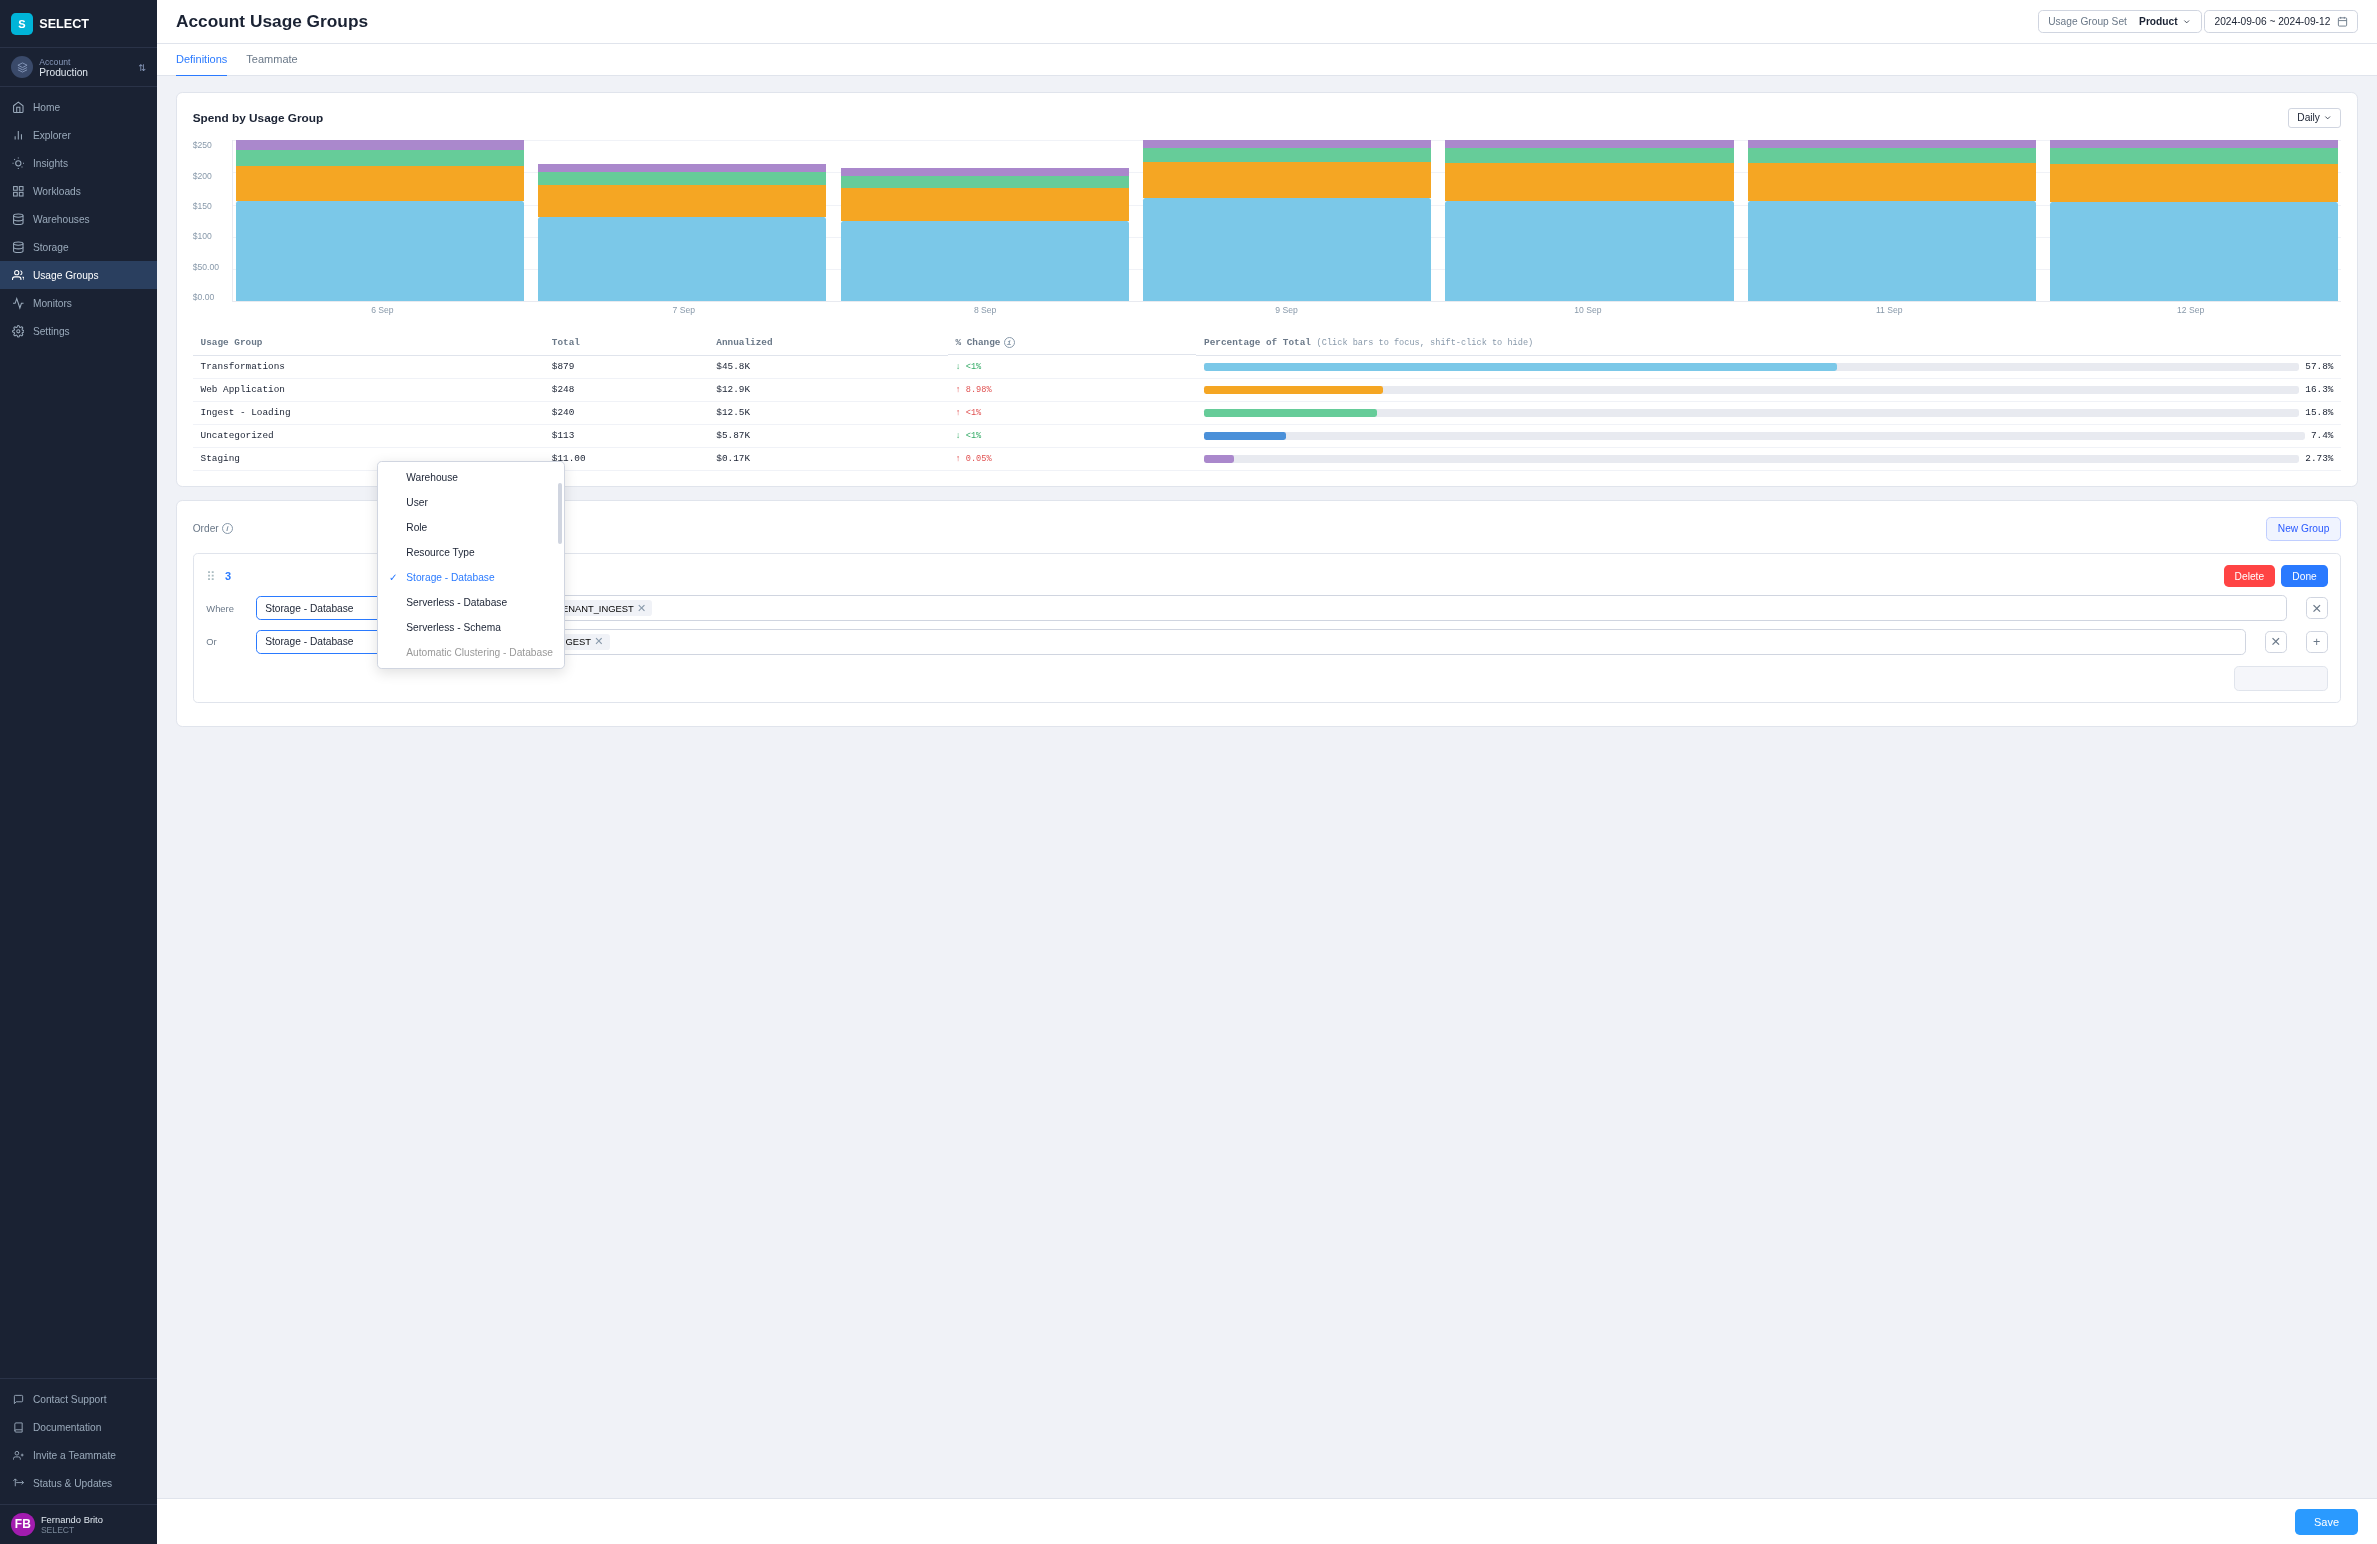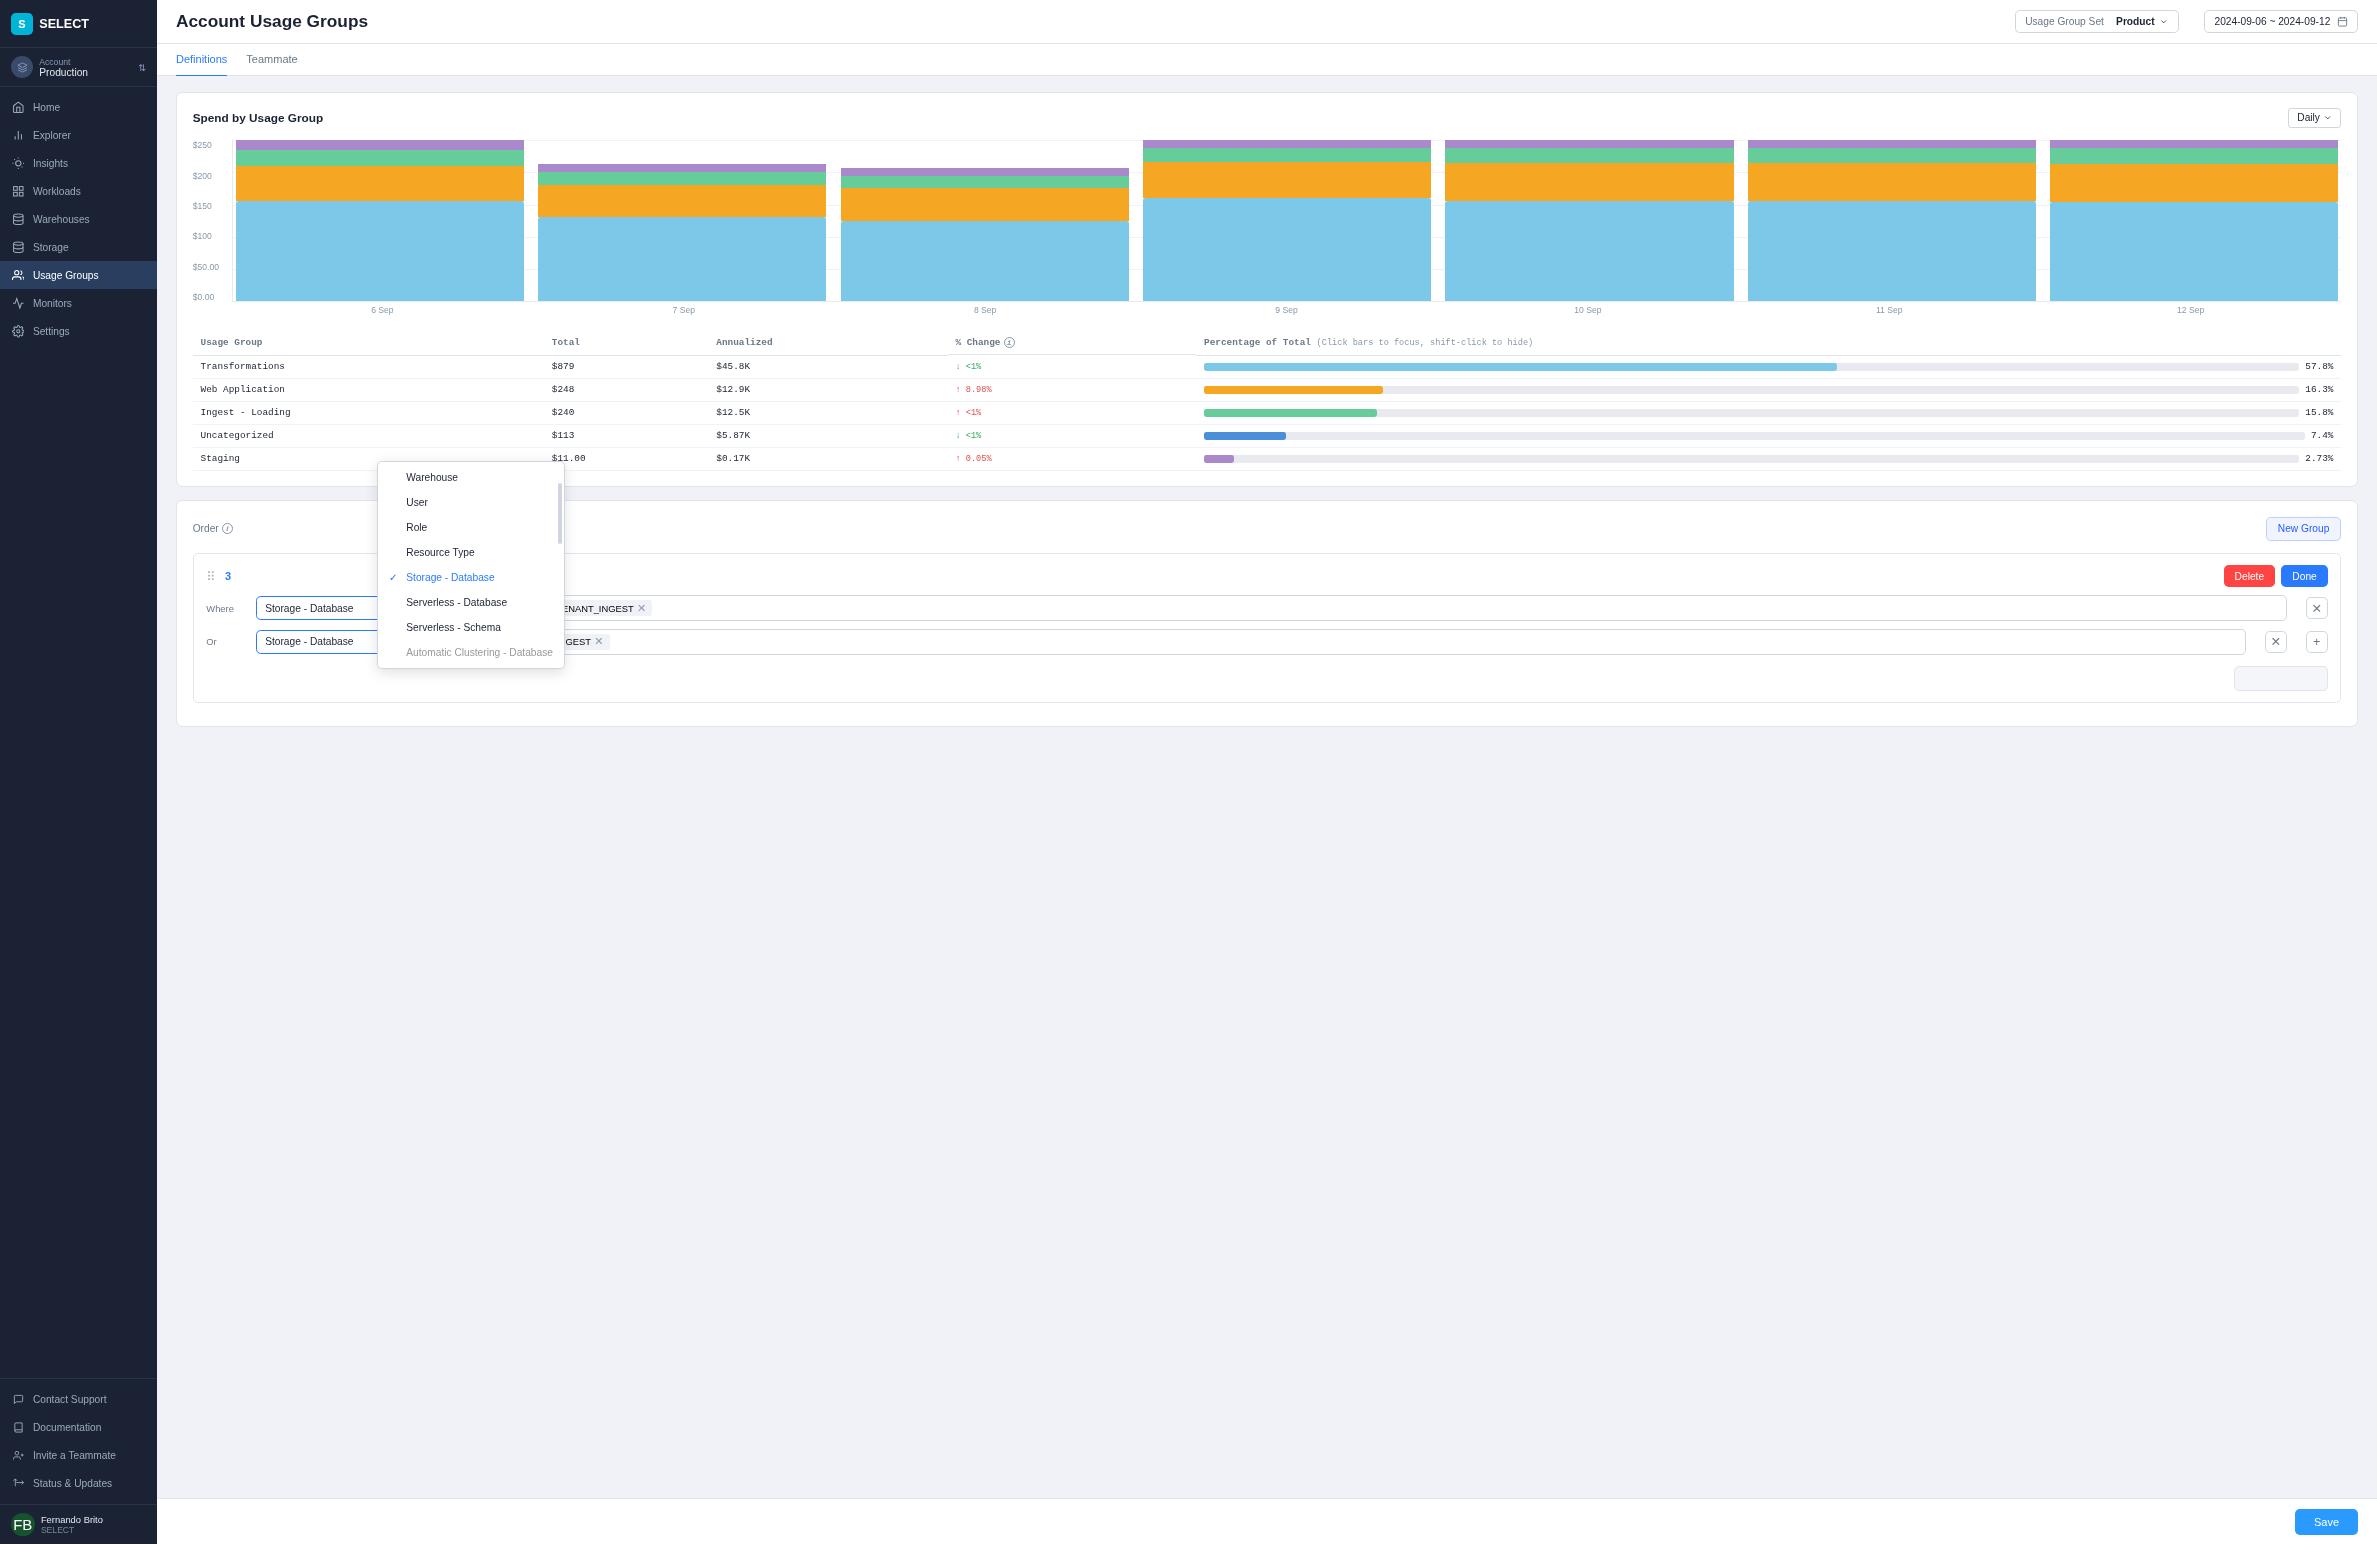--- a/index.html
+++ b/index.html
@@ -70,24 +70,24 @@
 
     .user-profile {
       display: flex;
       align-items: center;
       gap: 6.3px;
       padding: 7.9px 11px;
       border-top: 0.8px solid #2a3348;
     }
     .avatar {
       width: 23.6px; height: 23.6px;
-      background: #14532d;
+      background: #a21caf;
       border-radius: 50%;
       display: flex; align-items: center; justify-content: center;
-      color: white; font-weight: 400; font-size: 15px;
+      color: white; font-weight: 700; font-size: 12px;
     }
     .user-info { flex: 1; }
     .user-name { font-size: 9.4px; color: #e0e8f0; font-weight: 500; }
     .user-org { font-size: 8.6px; color: #7a8899; }
 
     
     .main-content {
       flex: 1;
       display: flex;
       flex-direction: column;
@@ -105,21 +105,21 @@
       min-height: 44px;
     }
     .page-title {
       font-size: 17.3px;
       font-weight: 600;
       color: #1a2233;
     }
     .top-controls {
       display: flex;
       align-items: center;
-      gap: 25px;
+      gap: 2px;
     }
     .usage-group-set-selector {
       display: flex;
       align-items: center;
       gap: 4.7px;
       background: white;
       border: 0.8px solid #d0d5e0;
       border-radius: 4.7px;
       padding: 4.7px 9.4px;
       font-size: 10.2px;

